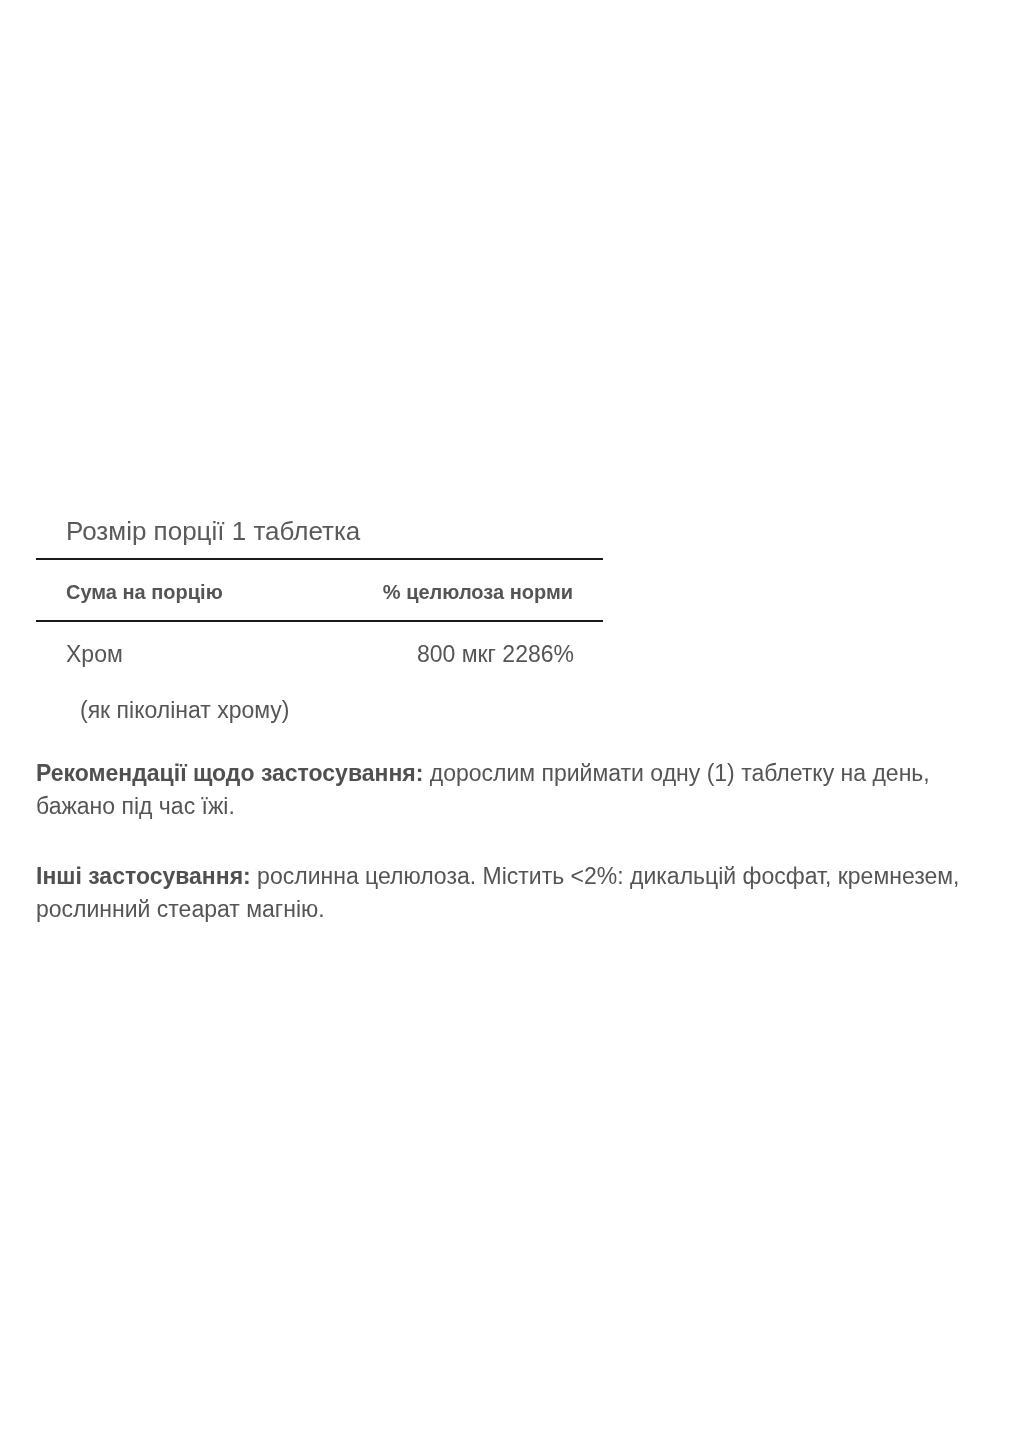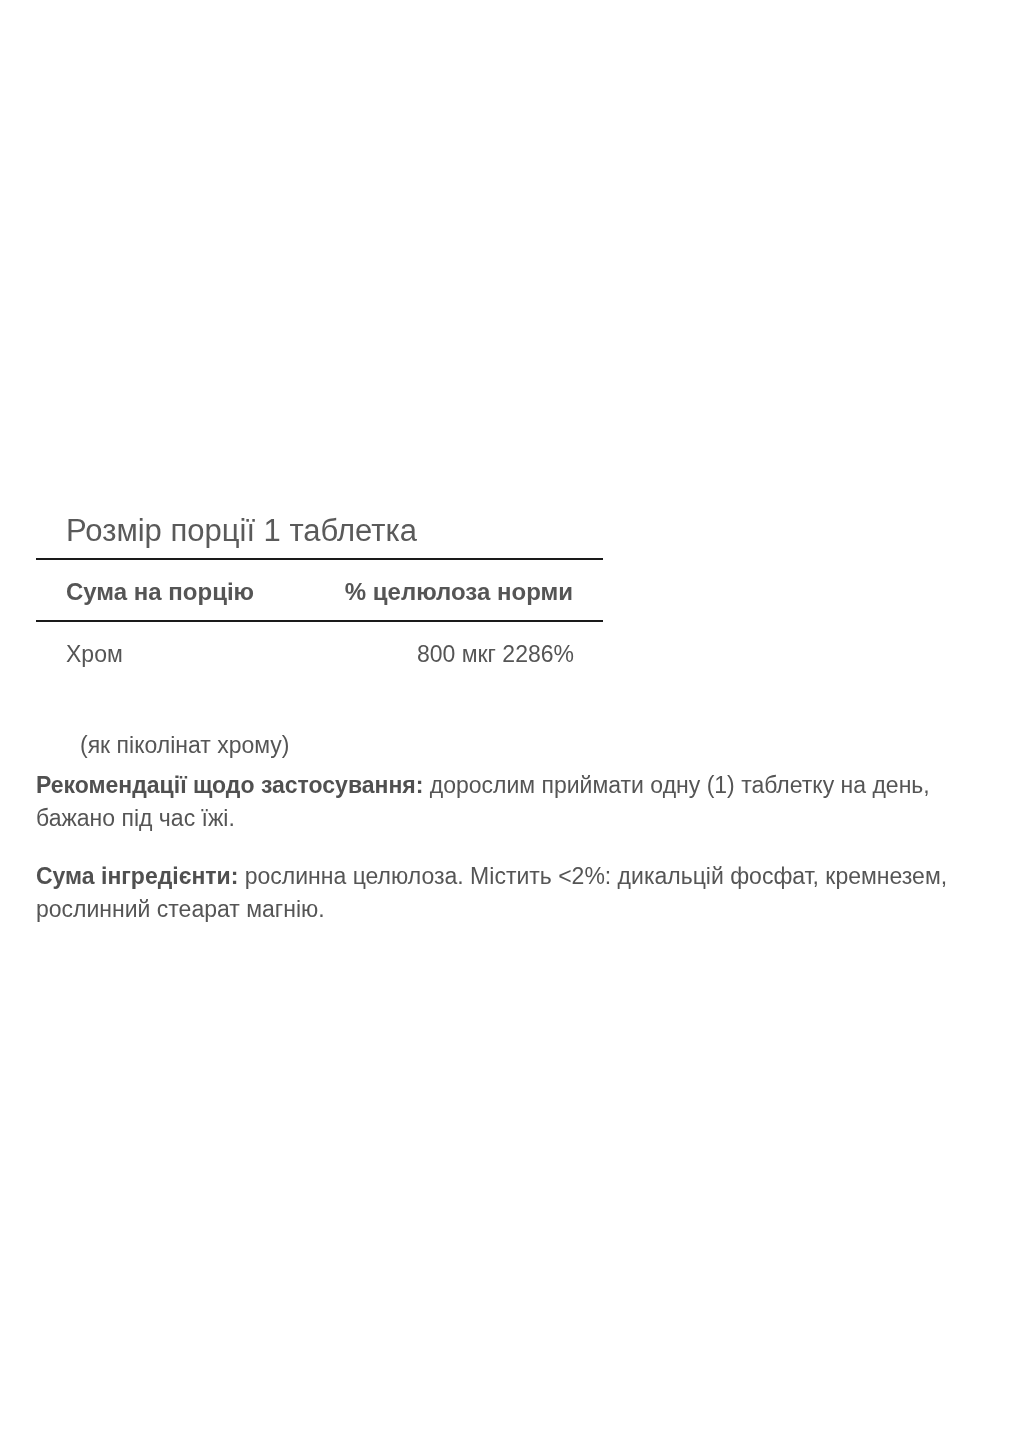--- a/index.html
+++ b/index.html
@@ -12,36 +12,36 @@
       height: 1440px;
       position: relative;
       overflow: hidden;
       font-family: "Liberation Sans", sans-serif;
       color: #555555;
     }
     .abs { position: absolute; white-space: nowrap; }
     .serving {
       left: 66px;
       top: 517px;
-      font-size: 31px;
+      font-size: 26px;
       line-height: 28px;
       color: #5a5a5a;
     }
     .rule {
       position: absolute;
       left: 36px;
       width: 567px;
       height: 2px;
       background: #1a1a1a;
     }
     .rule.r1 { top: 558px; }
     .rule.r2 { top: 620px; }
     .hdr {
       top: 578px;
-      font-size: 24px;
+      font-size: 20px;
       line-height: 28px;
       font-weight: bold;
       color: #555555;
     }
     .hdr-left { left: 66px; }
     .hdr-right { right: 462px; }
     .row {
       top: 640px;
       font-size: 23px;
       line-height: 28px;
@@ -49,32 +49,31 @@
       text-align: center;
     }
     .row-left { left: 66px; }
     .row-right { right: 461px; }
     .sub {
       left: 80px;
       top: 696px;
       font-size: 23px;
       line-height: 28px;
       color: #555555;
-      margin-top: 35px;
     }
     .para {
       position: absolute;
       left: 36px;
       width: 975px;
       font-size: 23px;
       line-height: 33px;
       color: #555555;
     }
     .para b { font-weight: bold; color: #505050; }
-    .p1 { top: 757px; margin-top: 12px; }
+    .p1 { top: 757px; }
     .p2 { top: 860px; }
   </style>
 </head>
 <body>
 
 <div>
   <div class="abs serving">Розмір порції 1 таблетка</div>
 
   <div class="rule r1"></div>
 
@@ -87,14 +86,14 @@
   <div class="abs row row-right">800 мкг 2286%</div>
 
   <div class="abs sub">(як піколінат хрому)</div>
 </div>
 
 <div class="para p1">
   <b>Рекомендації щодо застосування:</b><span> дорослим приймати одну (1) таблетку на день, бажано під час їжі.</span>
 </div>
 
 <div class="para p2">
-  <b>Сума інгредієнти:</b><span> рослинна целюлоза. Містить &lt;2%: дикальцій фосфат, кремнезем, рослинний стеарат магнію.</span>
+  <b>Інші застосування:</b><span> рослинна целюлоза. Містить &lt;2%: дикальцій фосфат, кремнезем, рослинний стеарат магнію.</span>
 </div>
 
 </body></html>

